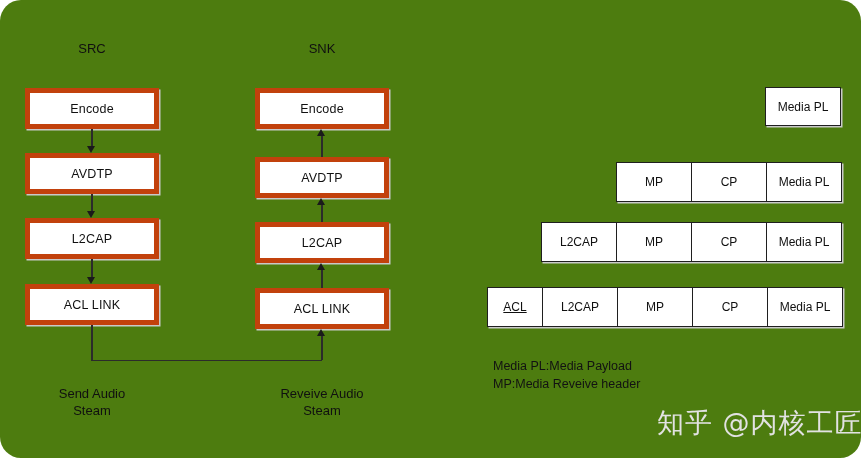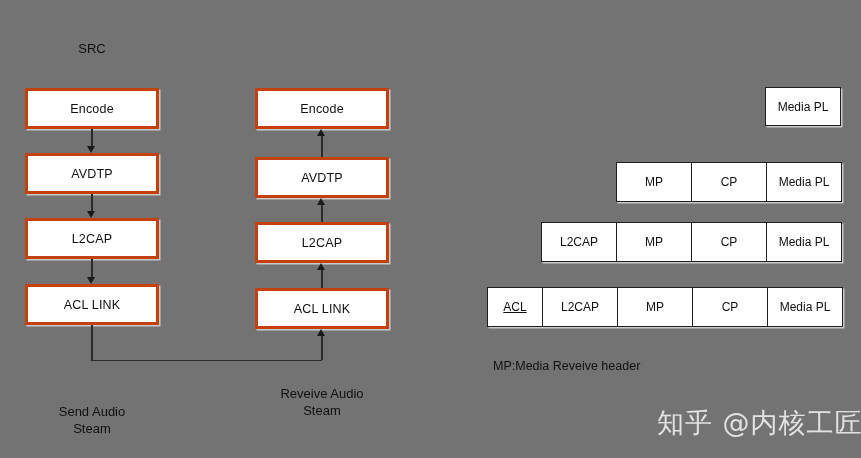--- a/index.html
+++ b/index.html
@@ -4,31 +4,32 @@
 <style>
   html, body {
     margin: 0;
     padding: 0;
     background: #ffffff;
   }
   #canvas {
     position: relative;
     width: 861px;
     height: 458px;
-    background: #737373;
+    background: #4d7c0f;
     font-family: "Liberation Sans", sans-serif;
     overflow: hidden;
+    border-radius: 21px;
   }
 
   
   .stack-box {
     position: absolute;
     box-sizing: border-box;
     background: #ffffff;
-    border: 3px solid #c2410c;
+    border: 5px solid #c2410c;
     box-shadow: 1.5px 1.5px 0 0 #c9c9c9;
     display: flex;
     align-items: center;
     justify-content: center;
     font-size: 12.5px;
     color: #101010;
     letter-spacing: .2px;
     white-space: nowrap;
   }
 
@@ -112,20 +113,21 @@
     user-select: none;
     font-family: "DejaVu Sans", sans-serif;
   }
 </style>
 </head>
 <body>
 
 <div id="canvas">
 
   <div class="col-title" style="left:25px; top:41px; width:134px;">SRC</div>
+  <div class="col-title" style="left:255px; top:41px; width:134px;">SNK</div>
 
   <div class="stack-box" style="left:25px; top:88px; width:134px; height:41px;">Encode</div>
   <div class="stack-box" style="left:25px; top:153px; width:134px; height:41px;">AVDTP</div>
   <div class="stack-box" style="left:25px; top:218px; width:134px; height:41px;">L2CAP</div>
   <div class="stack-box" style="left:25px; top:284px; width:134px; height:41px;">ACL LINK</div>
 
   <div class="arrow-line" style="left:91.3px; top:129px; height:17px;"></div>
   <div class="arrow-head-down" style="left:87px; top:146px;"></div>
 
   <div class="arrow-line" style="left:91.3px; top:194px; height:17px;"></div>
@@ -146,21 +148,21 @@
   <div class="arrow-head-up" style="left:317px; top:198px;"></div>
 
   <div class="arrow-line" style="left:321.3px; top:270px; height:18px;"></div>
   <div class="arrow-head-up" style="left:317px; top:263px;"></div>
 
   <div class="conn-seg-v" style="left:91.3px; top:325px; height:36px;"></div>
   <div class="conn-seg-h" style="left:91.3px; top:359.6px; width:231px;"></div>
   <div class="conn-seg-v" style="left:321.3px; top:336px; height:24px;"></div>
   <div class="arrow-head-up" style="left:317px; top:329px;"></div>
 
-  <div class="col-caption" style="left:22px; top:403px; width:140px;">
+  <div class="col-caption" style="left:22px; top:385px; width:140px;">
     <div>Send Audio</div>
     <div>Steam</div>
   </div>
   <div class="col-caption" style="left:252px; top:385px; width:140px;">
     <div>Reveive Audio</div>
     <div>Steam</div>
   </div>
 
   <div class="packet-row" style="left:765px; top:87px; height:39px;">
     <div class="packet-cell" style="width:76px;">Media PL</div>
@@ -181,18 +183,19 @@
 
   <div class="packet-row" style="left:487px; top:287px; height:40px;">
     <div class="packet-cell" style="width:56px;text-decoration:underline;">ACL</div>
     <div class="packet-cell" style="width:76px;">L2CAP</div>
     <div class="packet-cell" style="width:76px;">MP</div>
     <div class="packet-cell" style="width:76px;">CP</div>
     <div class="packet-cell" style="width:76px;">Media PL</div>
   </div>
 
   <div class="legend" style="left:493px; top:358px;">
+    <div>Media PL:Media Payload</div>
     <div>MP:Media Reveive header</div>
   </div>
 
   <div class="watermark" style="left:657px; top:405px;">知乎 @内核工匠</div>
 
 </div>
 
 </body></html>

